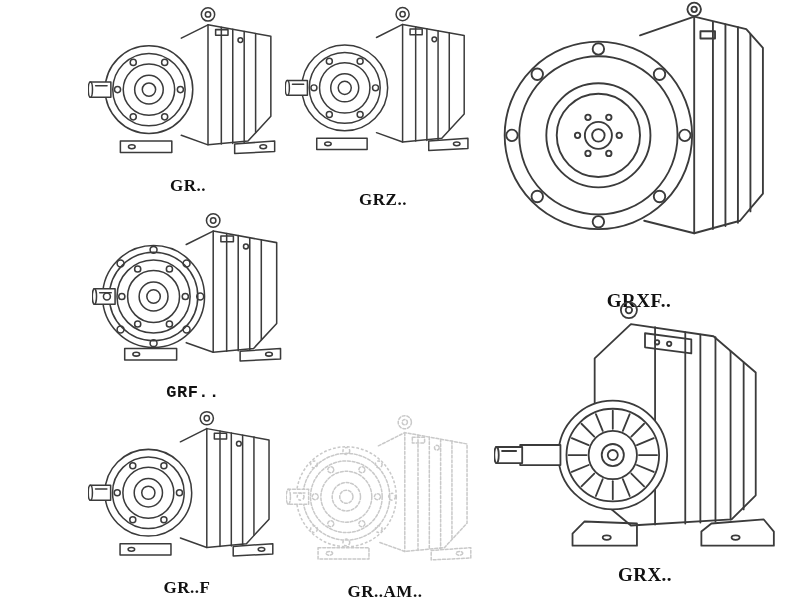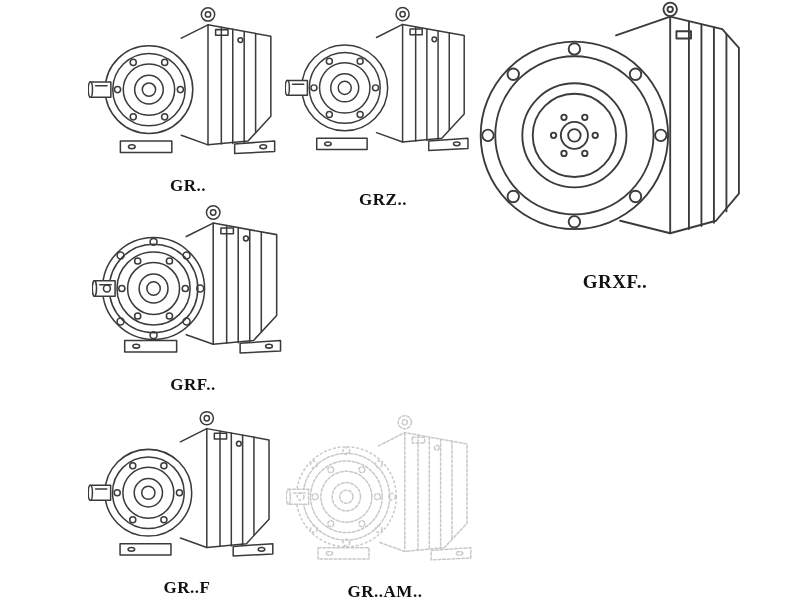--- a/index.html
+++ b/index.html
@@ -160,35 +160,41 @@
     <div class="label">GR..</div>
   </div>
 
   <div class="cell" style="left:285px; top:2px; width:196px;gap:18px;">
     <svg class="fig solid" viewBox="0 0 210 178">
         <use href="#shape-gbR"></use>
       </svg>
     <div class="label">GRZ..</div>
   </div>
 
-  <div class="cell" style="left:464px; top:0px; width:302px;">
+  <div class="cell" style="left:488px; top:0px; width:302px;gap:19px;">
     <svg class="fig solid" viewBox="0 0 290 256">
         <use href="#shape-grxf"></use>
       </svg>
     <div class="label big">GRXF..</div>
   </div>
 
-  <div class="cell" style="left:92px; top:200px; width:202px;">
+  <div class="cell" style="left:92px; top:208px; width:202px;font-family:Liberation Mono, monospace;">
     <svg class="fig solid" viewBox="0 0 210 178">
         <use href="#shape-gbRF"></use>
       </svg>
     <div class="label">GRF..</div>
   </div>
 
 
+  <div class="cell" style="left:494px; top:296px; width:302px;">
+    <svg class="fig solid" viewBox="0 0 300 262">
+        <use href="#shape-grx"></use>
+      </svg>
+    <div class="label big">GRX..</div>
+  </div>
 
   <div class="cell" style="left:88px; top:406px; width:198px;">
     <svg class="fig solid" viewBox="0 0 210 178">
         <use href="#shape-gbR"></use>
       </svg>
     <div class="label">GR..F</div>
   </div>
 
   <div class="cell" style="left:286px; top:410px; width:198px;">
     <svg class="fig phantom" viewBox="0 0 210 178">

